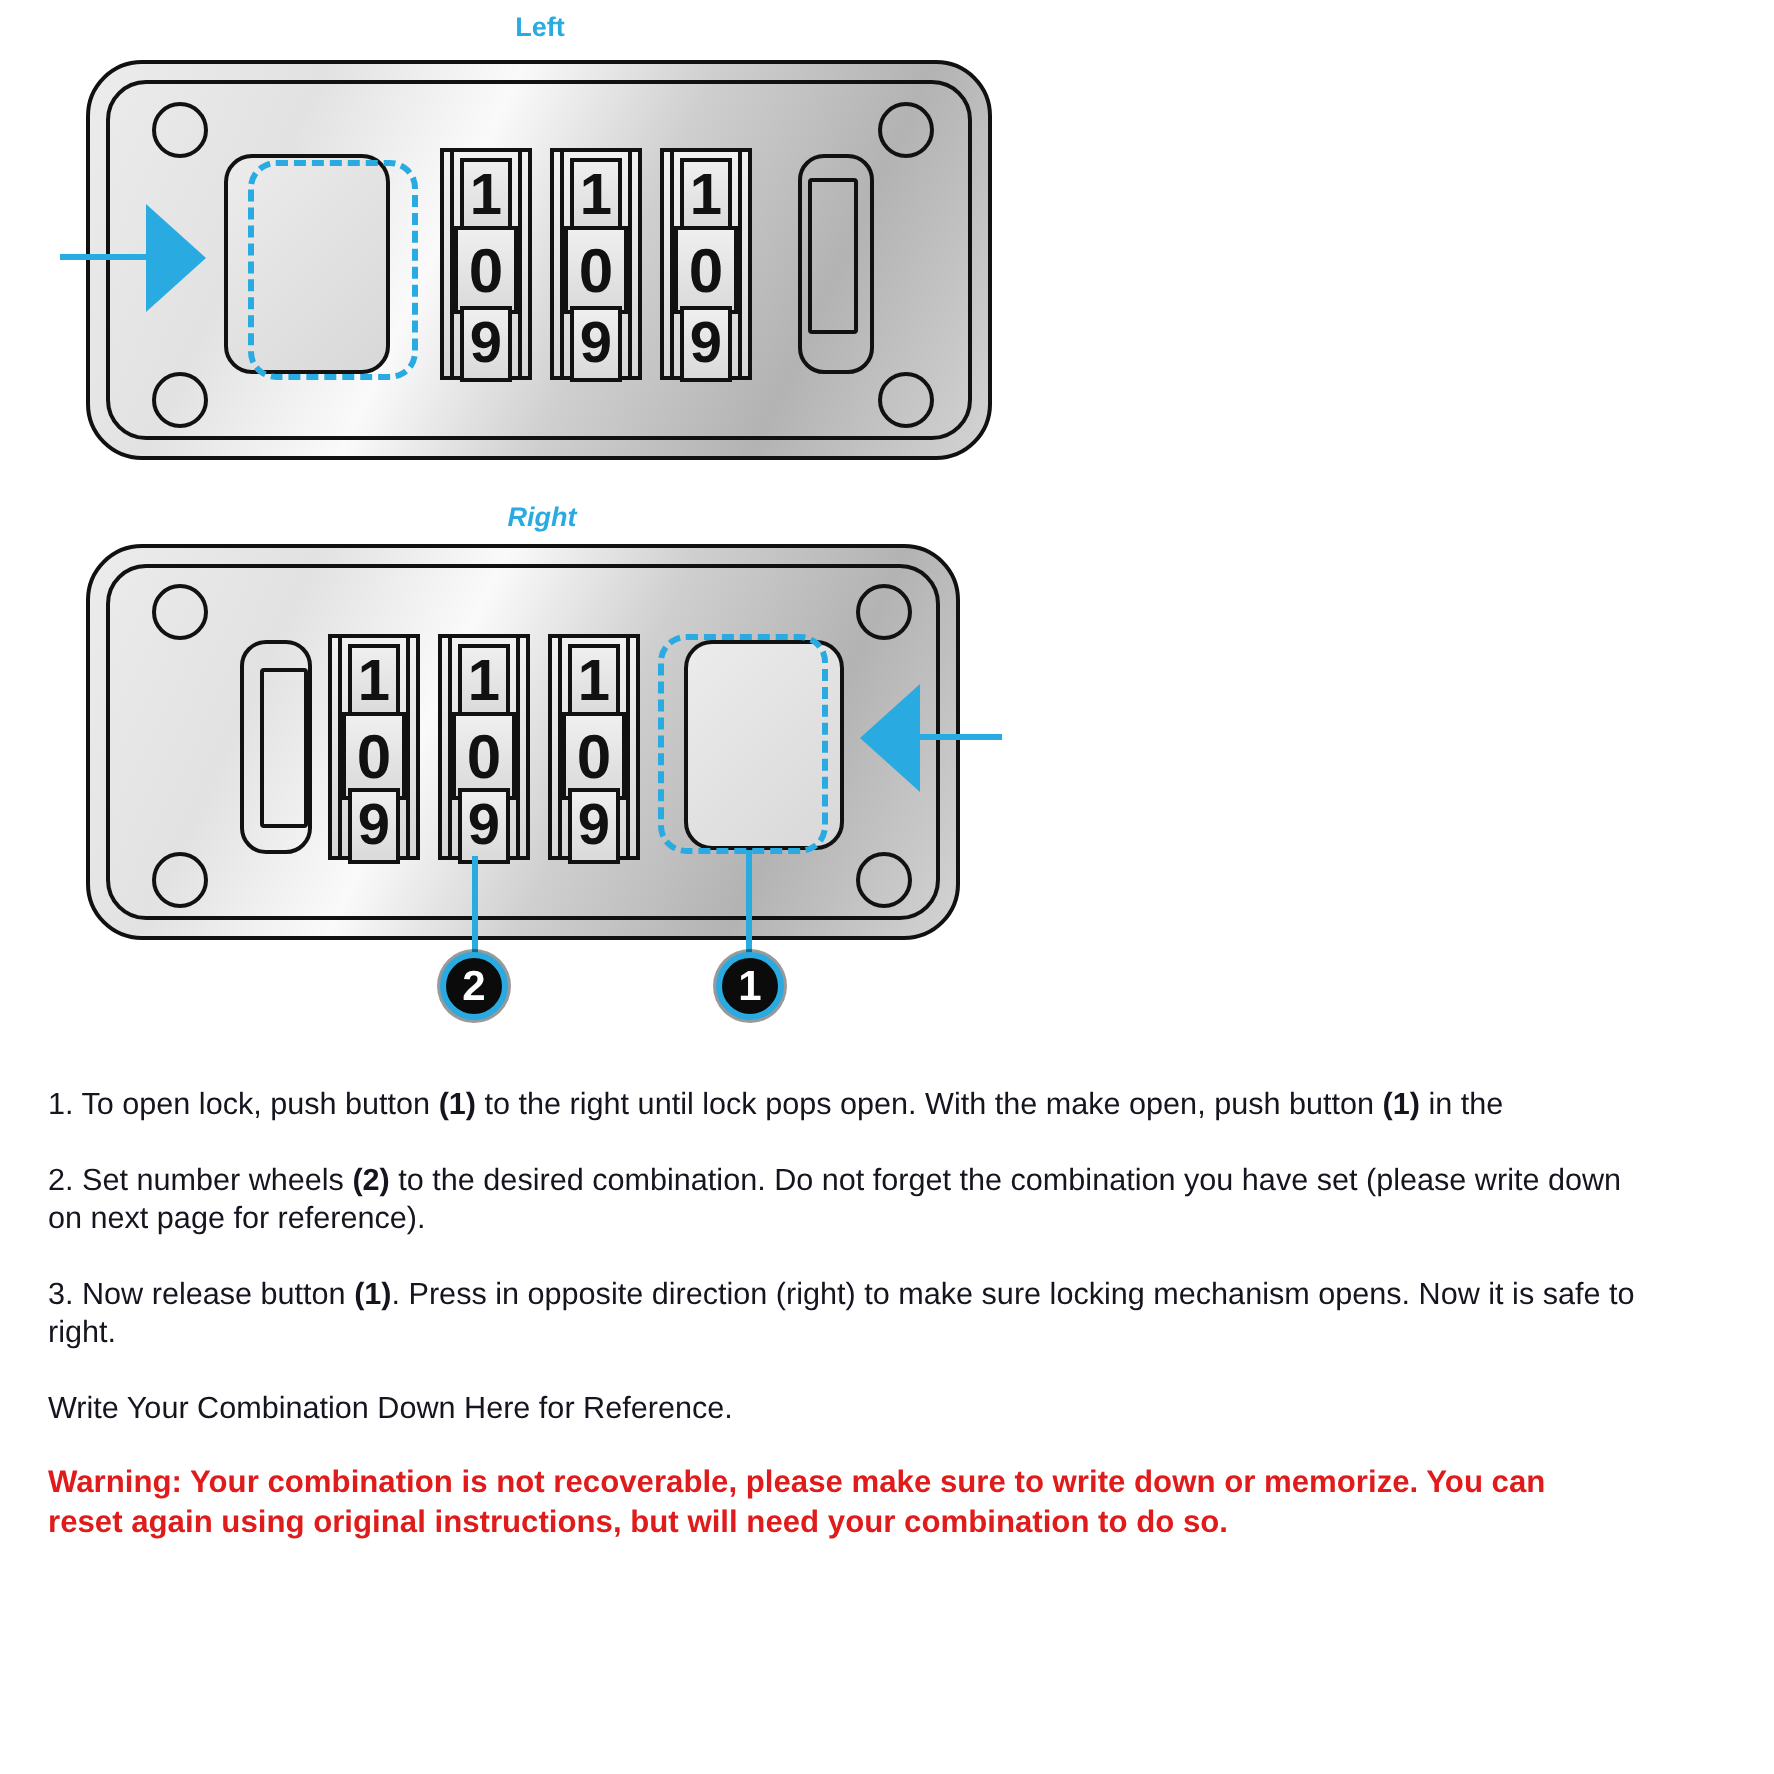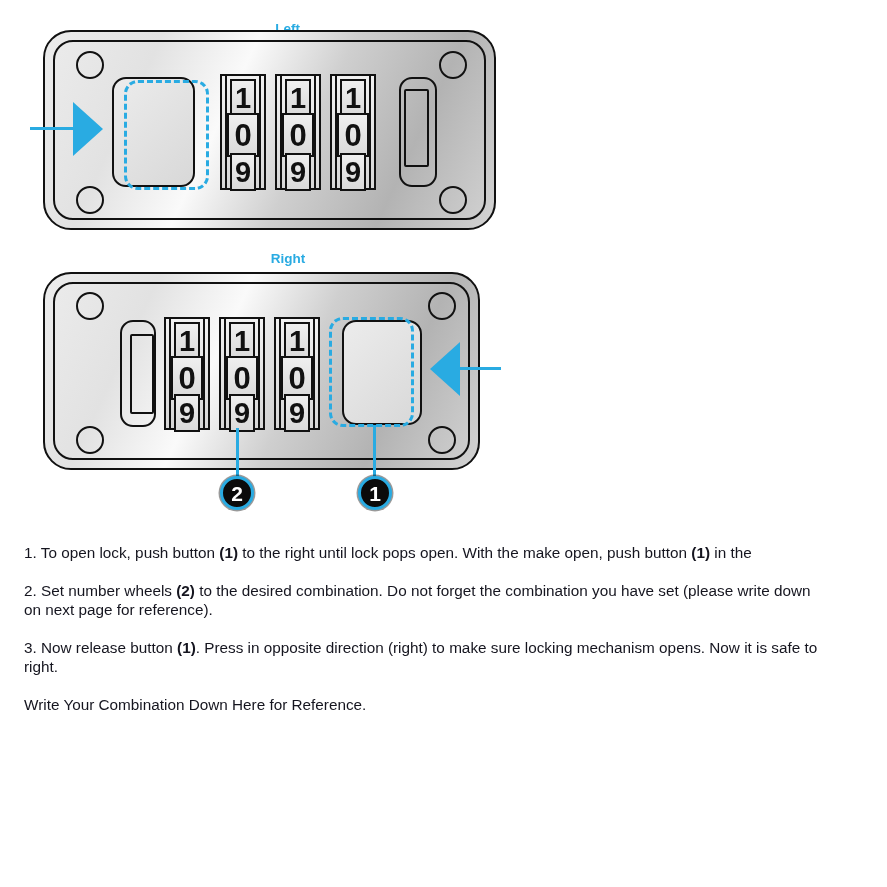--- a/index.html
+++ b/index.html
@@ -70,21 +70,21 @@
   .instructions p { margin:0 0 18px 0; }
   .b { font-weight:700; }
   .combo-line { font-weight:700; color:#0e0e0e; font-size:15.8px; }
   .warning { font-weight:700; color:var(--warning); font-size:15.6px; }
 </style>
 </head>
 <body>
 
 <div class="page">
 
-  <div class="abs lock-label" style="left:240px; top:21px;text-align:right;">Left</div>
+  <div class="abs lock-label" style="left:240px; top:6px;">Left</div>
 
   <div class="abs plate" style="left:43px; top:30px; width:453px; height:200px;">
     <div class="plate-inner"></div>
     <div class="abs screw" style="left:31px;  top:19px;"></div>
     <div class="abs screw" style="left:394px; top:19px;"></div>
     <div class="abs screw" style="left:31px;  top:154px;"></div>
     <div class="abs screw" style="left:394px; top:154px;"></div>
 
     <div class="abs btn-solid" style="left:67px; top:45px; width:83px; height:110px;"></div>
     <div class="abs btn-dashed" style="left:79px; top:48px; width:85px; height:110px;"></div>
@@ -112,21 +112,21 @@
     </div>
 
     <div class="abs slot" style="left:354px; top:45px; width:38px; height:110px;">
       <div class="slot-inner" style="left:3px; top:10px; width:25px; height:78px;"></div>
     </div>
   </div>
 
   <div class="abs arrow-line" style="left:30px; top:127px; width:46px;"></div>
   <div class="abs tri-right" style="left:73px; top:102px;"></div>
 
-  <div class="abs lock-label" style="left:258px; top:251px;">Right</div>
+  <div class="abs lock-label" style="left:241px; top:251px;font-style:italic;">Right</div>
 
   <div class="abs plate" style="left:43px; top:272px; width:437px; height:198px;">
     <div class="plate-inner"></div>
     <div class="abs screw" style="left:31px;  top:18px;"></div>
     <div class="abs screw" style="left:383px; top:18px;"></div>
     <div class="abs screw" style="left:31px;  top:152px;"></div>
     <div class="abs screw" style="left:383px; top:152px;"></div>
 
     <div class="abs slot" style="left:75px; top:46px; width:36px; height:107px;">
       <div class="slot-inner" style="left:8px; top:12px; width:24px; height:80px;"></div>
@@ -166,15 +166,16 @@
   <div class="abs callout" style="left:220px; top:476px;">2</div>
   <div class="abs callout" style="left:358px; top:476px;">1</div>
 
   <div class="instructions">
     <div id="steps-container">
         <p><span>1. To open lock, push button </span><span class="b">(1)</span><span> to the right until lock pops open. With the make open, push button </span><span class="b">(1)</span><span> in the</span><br></p>
         <p><span>2. Set number wheels </span><span class="b">(2)</span><span> to the desired combination. Do not forget the combination you have set (please write down</span><br><span>on next page for reference).</span></p>
         <p><span>3. Now release button </span><span class="b">(1)</span><span>. Press in opposite direction (right) to make sure locking mechanism opens. Now it is safe to</span><br><span>right.</span></p>
       </div>
     <p>Write Your Combination Down Here for Reference.</p>
+    <p class="warning">Warning: Your combination is not recoverable, please make sure to write down or memorize. You can<br>reset again using original instructions, but will need your combination to do so.</p>
   </div>
 
 </div>
 
 </body></html>

